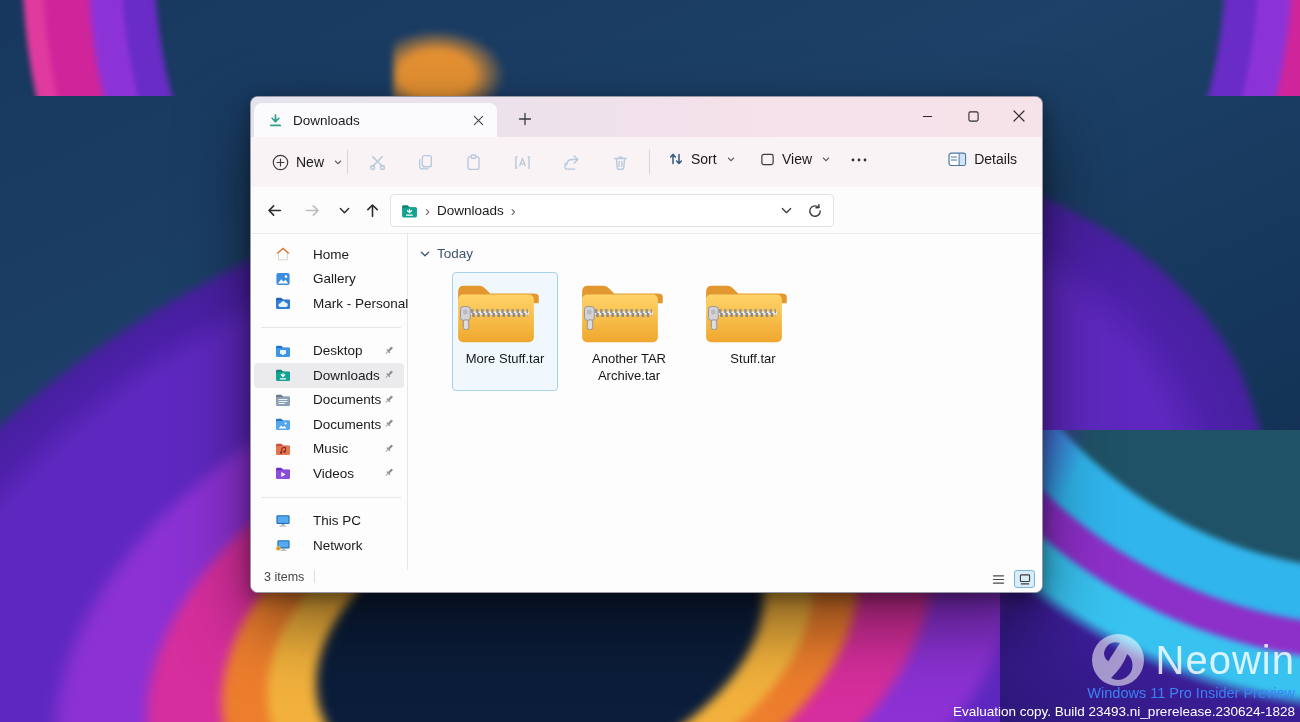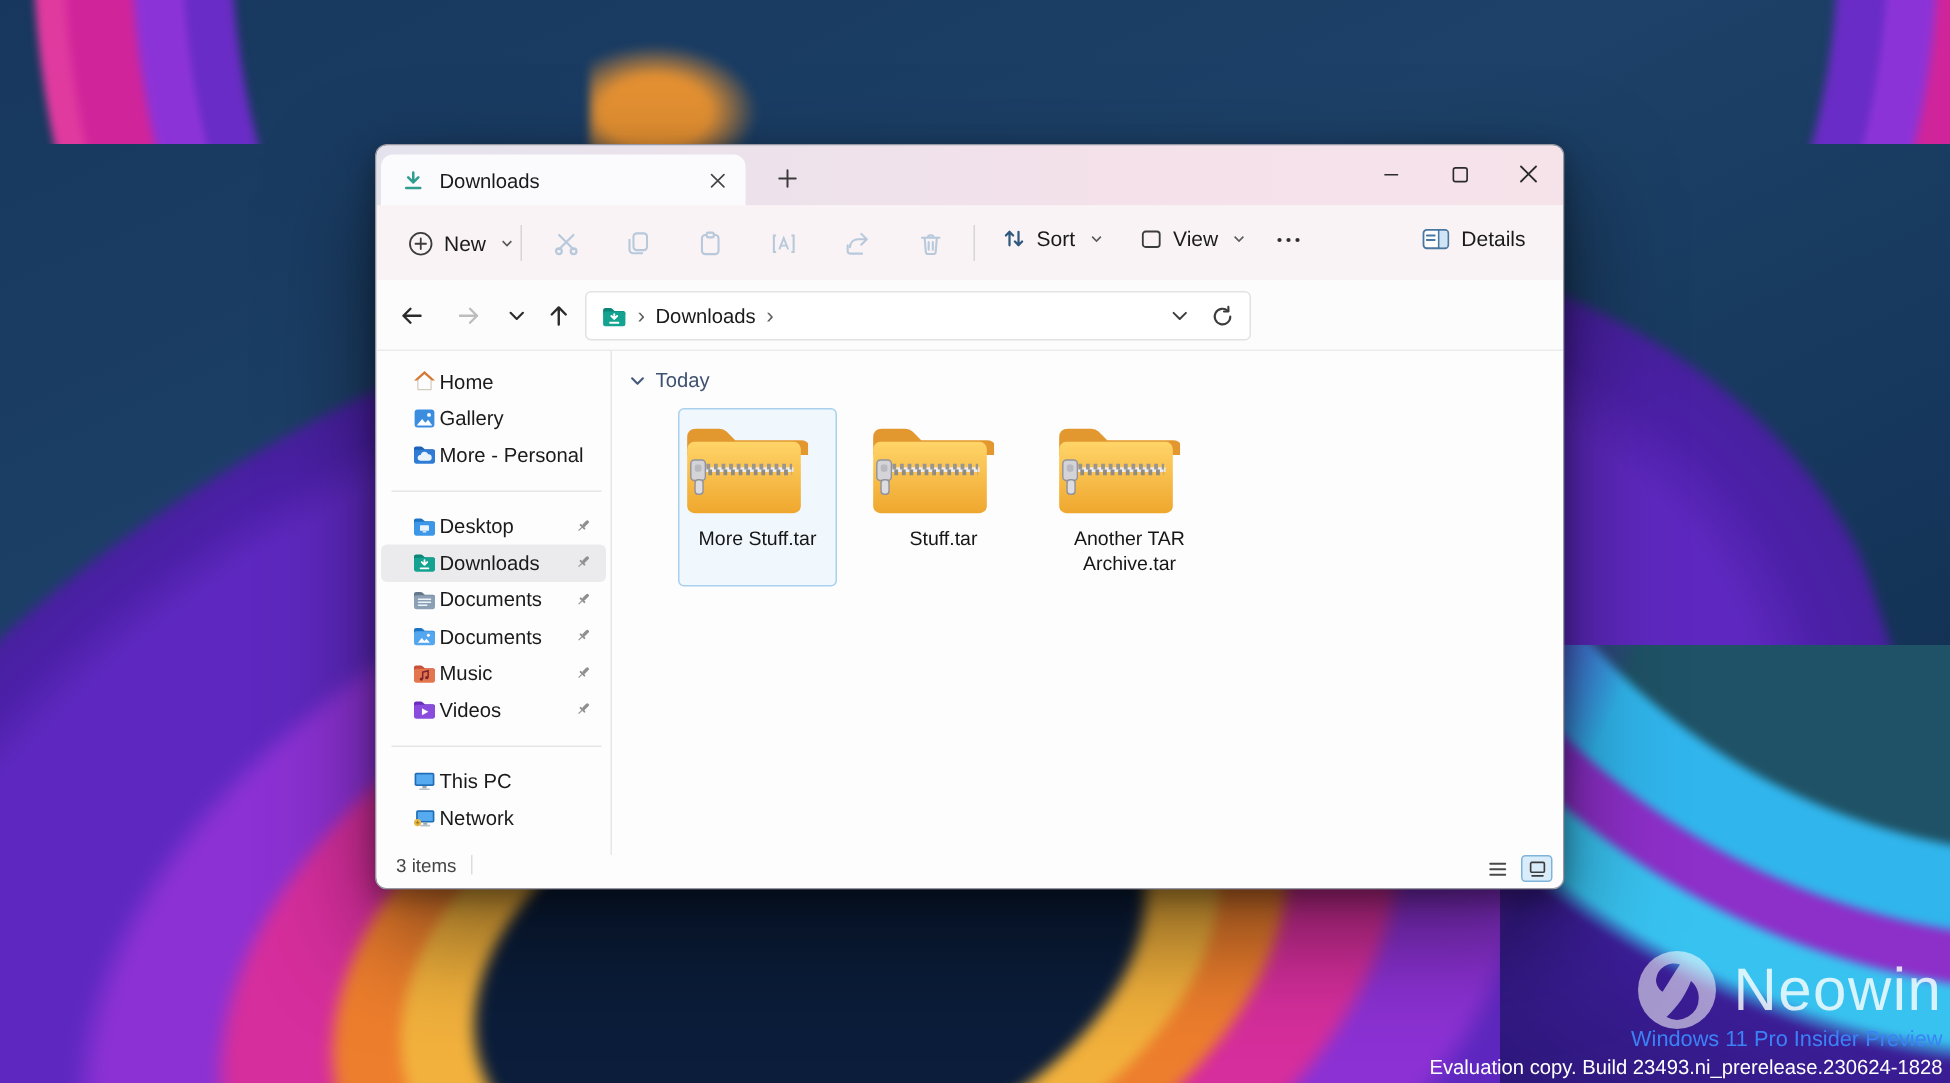--- a/index.html
+++ b/index.html
@@ -60,21 +60,21 @@
   .crumbsep{color:#5f5f5f;font-size:15px;margin:0 7px;line-height:1;}
   .crumb{font-size:13.5px;color:#1a1a1a;}
   .addr-right{margin-left:auto;display:flex;align-items:center;gap:14px;padding-right:4px;}
   .searchbox{position:absolute;left:588px;top:7px;width:199px;height:33px;background:#fff;border:1px solid #e2e2e5;
     border-radius:4px;box-sizing:border-box;display:flex;align-items:center;padding:0 8px 0 11px;}
   .searchbox input{border:none;outline:none;flex:1;font-size:13px;font-family:"Liberation Sans",sans-serif;background:transparent;color:#222;}
   .searchbox input::placeholder{color:#7a7a7a;}
   .winbody{flex:1;display:flex;min-height:0;background:#fdfdfe;}
   .sidebar{width:157px;flex:0 0 157px;border-right:1px solid #e7e7ea;padding-top:8px;box-sizing:border-box;}
   .srow{height:24.5px;display:flex;align-items:center;padding-left:21px;position:relative;margin:0 3px;border-radius:4px;}
-  .srow .lbl{font-size:13.5px;margin-left:2px;white-space:nowrap;}
+  .srow .lbl{font-size:13.5px;margin-left:22px;white-space:nowrap;}
   .srow.sel{background:#ebebee;}
   .pin{position:absolute;right:9px;top:5px;}
   .sdiv{height:1px;background:#e6e6e9;margin:11px 6px 11px 10px;}
   .content{flex:1;position:relative;}
   .group{position:absolute;left:11px;top:12px;display:flex;align-items:center;gap:6px;color:#3f5270;font-size:13.5px;}
   .tiles{position:absolute;left:16px;top:38px;display:flex;gap:18px;padding-left:28px;}
   .tile{width:106px;border-radius:4px;border:1px solid transparent;padding-top:6px;box-sizing:border-box;text-align:center;}
   .tile.sel{background:#f1f8fd;border-color:#a9d0ec;}
   .tile .fname{font-size:13px;line-height:16.5px;margin:4px 4px 6px;color:#161616;word-wrap:break-word;}
   .statusbar{height:22px;flex:0 0 22px;display:flex;align-items:flex-start;background:#fdfdfe;}
@@ -356,21 +356,21 @@
       </div>
 
       <div class="srow">
         <span>
           <svg width="16" height="14" viewBox="0 0 16 13">
             <path d="M1 2.6 C1 1.8 1.6 1.2 2.4 1.2 h3.2 c.4 0 .8.16 1.1.45 L8.2 3 h5.4 c.8 0 1.4.6 1.4 1.4 v.8 H1 z" fill="#1f63b8"></path>
             <rect x="1" y="3.4" width="14" height="9.2" rx="1.4" fill="#2e7cd6"></rect>
             <path d="M5.2 10.6 a1.9 1.9 0 0 1 .3-3.8 a2.6 2.6 0 0 1 5-.5 a2.1 2.1 0 0 1 .3 4.3 z" fill="#eaf3fc"></path>
           </svg>
         </span>
-        <span class="lbl">More - Personal</span>
+        <span class="lbl">Mark - Personal</span>
       </div>
 
       <div class="sdiv"></div>
 
       <div class="srow">
         <span>
           <svg width="16" height="14" viewBox="0 0 16 13">
             <path d="M1 2.6 C1 1.8 1.6 1.2 2.4 1.2 h3.2 c.4 0 .8.16 1.1.45 L8.2 3 h5.4 c.8 0 1.4.6 1.4 1.4 v.8 H1 z" fill="#1e74c4"></path>
             <rect x="1" y="3.4" width="14" height="9.2" rx="1.4" fill="#3d97e8"></rect>
             <rect x="5" y="5.6" width="6" height="3.8" rx=".6" fill="#eaf3fc"></rect>
@@ -535,27 +535,27 @@
         <div class="tile sel">
           <span><svg width="86" height="68" viewBox="0 0 88 70">
                 <use href="#zipfolder"></use>
               </svg></span>
           <div class="fname">More Stuff.tar</div>
         </div>
         <div class="tile">
           <span><svg width="86" height="68" viewBox="0 0 88 70">
                 <use href="#zipfolder"></use>
               </svg></span>
-          <div class="fname">Stuff.tar</div>
+          <div class="fname">Another TAR Archive.tar</div>
         </div>
         <div class="tile">
           <span><svg width="86" height="68" viewBox="0 0 88 70">
                 <use href="#zipfolder"></use>
               </svg></span>
-          <div class="fname">Another TAR Archive.tar</div>
+          <div class="fname">Stuff.tar</div>
         </div>
       </div>
     </div>
   </div>
 
   <div class="statusbar">
     <span class="scount">3 items</span>
     <span class="sdiv2"></span>
     <span class="sright">
       <span class="viewtog">

